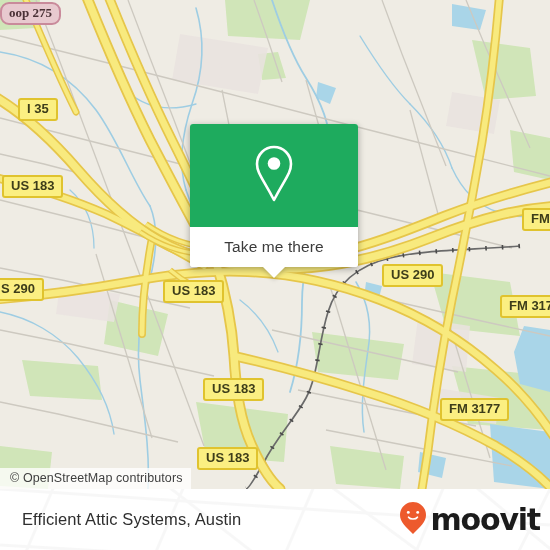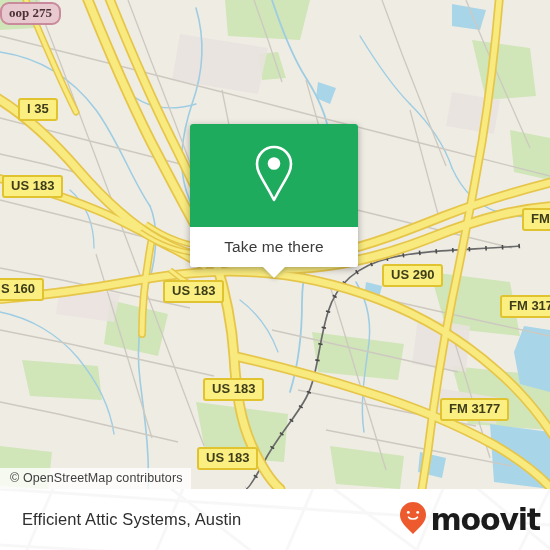--- a/index.html
+++ b/index.html
@@ -286,21 +286,21 @@
         <path d="M146,224 C166,238 188,246 212,248"></path>
         <path d="M170,270 C184,282 198,290 216,294"></path>
       </g>
     </g>
   </svg>
 
   <div id="shield-layer">
       <div style="position: absolute; left: 0px; top: 2px; padding: 1px 7px 2px; font-size: 13px; font-weight: bold; line-height: 16px; white-space: nowrap; border-radius: 9px; color: rgb(74, 49, 54); background: rgb(232, 201, 207); border: 2px solid rgb(201, 138, 155); font-family: Liberation Serif, serif;"><span>oop 275</span></div>
       <div style="position: absolute; left: 18px; top: 98px; padding: 1px 7px 2px; font-size: 13px; font-weight: bold; line-height: 16px; white-space: nowrap; border-radius: 3px; color: rgb(61, 61, 26); background: rgb(251, 239, 130); border: 2px solid rgb(224, 195, 46);"><span>I 35</span></div>
       <div style="position: absolute; left: 2px; top: 175px; padding: 1px 7px 2px; font-size: 13px; font-weight: bold; line-height: 16px; white-space: nowrap; border-radius: 3px; color: rgb(61, 61, 26); background: rgb(251, 239, 130); border: 2px solid rgb(224, 195, 46);"><span>US 183</span></div>
-      <div style="position: absolute; left: -8px; top: 278px; padding: 1px 7px 2px; font-size: 13px; font-weight: bold; line-height: 16px; white-space: nowrap; border-radius: 3px; color: rgb(61, 61, 26); background: rgb(251, 239, 130); border: 2px solid rgb(224, 195, 46);"><span>S 160</span></div>
+      <div style="position: absolute; left: -8px; top: 278px; padding: 1px 7px 2px; font-size: 13px; font-weight: bold; line-height: 16px; white-space: nowrap; border-radius: 3px; color: rgb(61, 61, 26); background: rgb(251, 239, 130); border: 2px solid rgb(224, 195, 46);"><span>S 290</span></div>
       <div style="position: absolute; left: 163px; top: 280px; padding: 1px 7px 2px; font-size: 13px; font-weight: bold; line-height: 16px; white-space: nowrap; border-radius: 3px; color: rgb(61, 61, 26); background: rgb(251, 239, 130); border: 2px solid rgb(224, 195, 46);"><span>US 183</span></div>
       <div style="position: absolute; left: 382px; top: 216px; padding: 1px 7px 2px; font-size: 13px; font-weight: bold; line-height: 16px; white-space: nowrap; border-radius: 3px; color: rgb(61, 61, 26); background: rgb(251, 239, 130); border: 2px solid rgb(224, 195, 46); margin-top: 48px;"><span>US 290</span></div>
       <div style="position: absolute; left: 522px; top: 208px; padding: 1px 7px 2px; font-size: 13px; font-weight: bold; line-height: 16px; white-space: nowrap; border-radius: 3px; color: rgb(61, 61, 26); background: rgb(251, 239, 130); border: 2px solid rgb(224, 195, 46);"><span>FM 3</span></div>
       <div style="position: absolute; left: 500px; top: 295px; padding: 1px 7px 2px; font-size: 13px; font-weight: bold; line-height: 16px; white-space: nowrap; border-radius: 3px; color: rgb(61, 61, 26); background: rgb(251, 239, 130); border: 2px solid rgb(224, 195, 46);"><span>FM 3177</span></div>
       <div style="position: absolute; left: 203px; top: 378px; padding: 1px 7px 2px; font-size: 13px; font-weight: bold; line-height: 16px; white-space: nowrap; border-radius: 3px; color: rgb(61, 61, 26); background: rgb(251, 239, 130); border: 2px solid rgb(224, 195, 46);"><span>US 183</span></div>
       <div style="position: absolute; left: 440px; top: 398px; padding: 1px 7px 2px; font-size: 13px; font-weight: bold; line-height: 16px; white-space: nowrap; border-radius: 3px; color: rgb(61, 61, 26); background: rgb(251, 239, 130); border: 2px solid rgb(224, 195, 46);"><span>FM 3177</span></div>
       <div style="position: absolute; left: 197px; top: 447px; padding: 1px 7px 2px; font-size: 13px; font-weight: bold; line-height: 16px; white-space: nowrap; border-radius: 3px; color: rgb(61, 61, 26); background: rgb(251, 239, 130); border: 2px solid rgb(224, 195, 46);"><span>US 183</span></div>
     </div>
 
   <div class="osm-attrib">© OpenStreetMap contributors</div>

